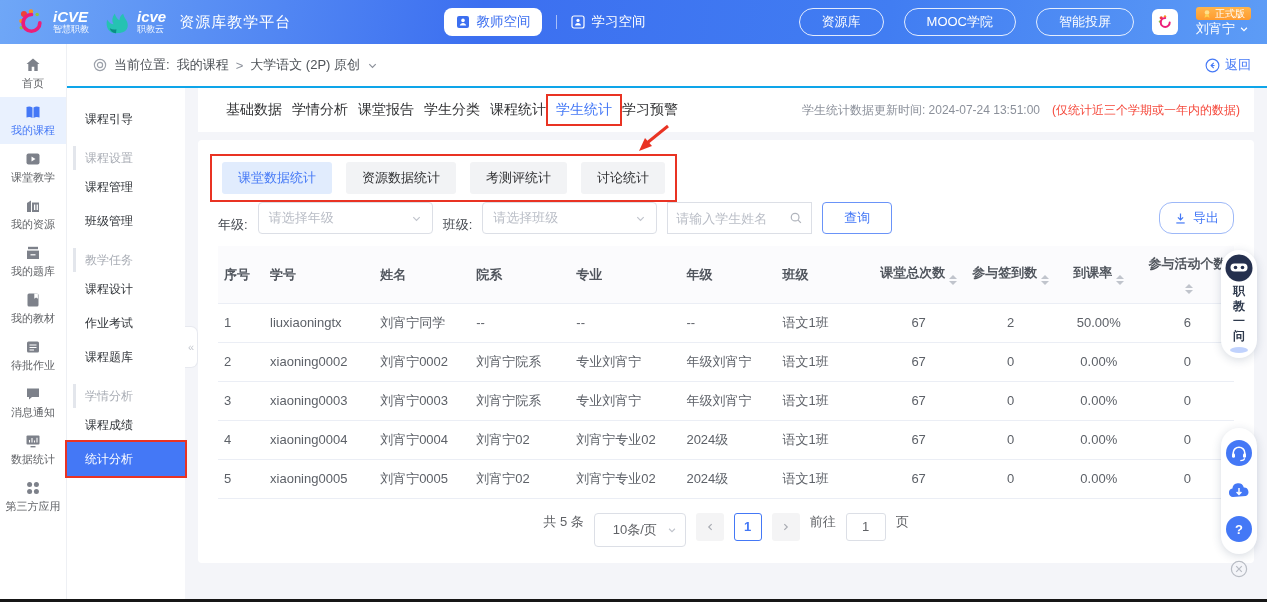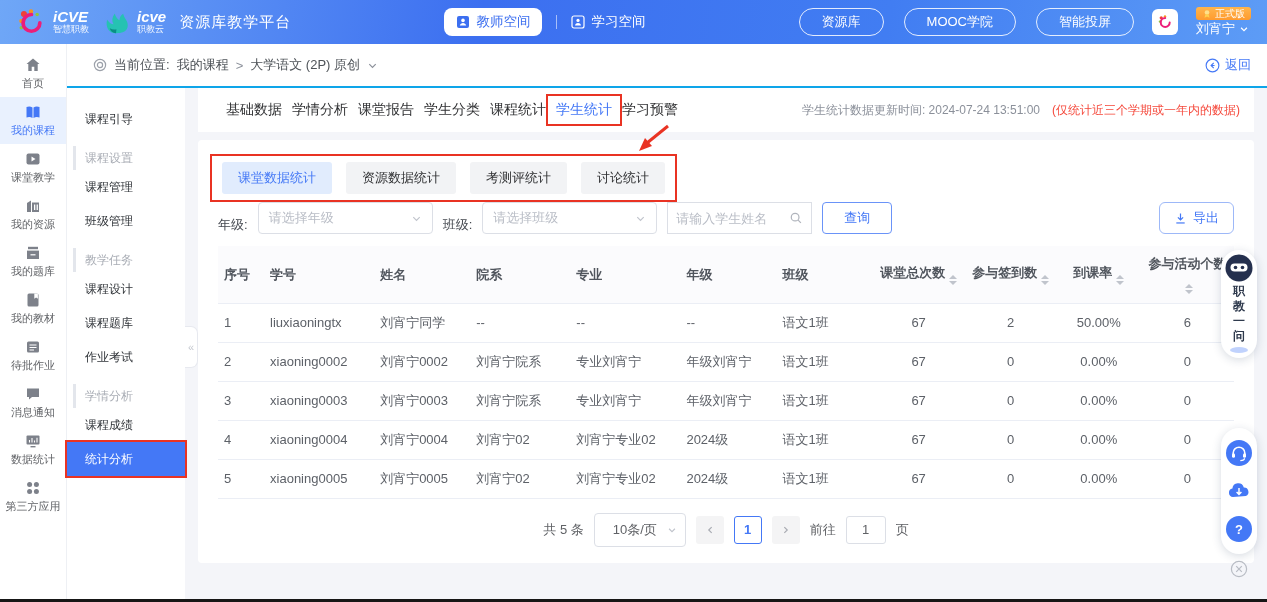--- a/index.html
+++ b/index.html
@@ -77,34 +77,34 @@
   .select{width:175px;height:32px;border:1px solid #dcdfe6;border-radius:4px;background:#fff;display:flex;
           align-items:center;justify-content:space-between;padding:0 10px;cursor:pointer}
   .select .ph{color:#b9bdc6;font-size:13px}
   .select .val{color:#606266;font-size:13px;margin:0 auto}
   .search-box{width:145px;height:32px;border:1px solid #dcdfe6;border-radius:0;display:flex;align-items:center;
               padding:0 8px;background:#fff;gap:4px}
   .search-box input{border:none;outline:none;flex:1;font-size:13px;min-width:0;color:#606266}
   .search-box input::placeholder{color:#b9bdc6}
   .btn-query{height:32px;padding:0 21px;border:1px solid #6a93f8;border-radius:4px;background:#fff;color:#4478f6;
              font-size:13px;cursor:pointer}
-  .btn-export{margin-left:auto;height:32px;padding:0 14px;border:1px solid #9db8f8;border-radius:6px;background:#fff;
+  .btn-export{margin-left:auto;height:32px;padding:0 14px;border:1px solid #9db8f8;border-radius:13px;background:#fff;
               color:#4478f6;font-size:13px;display:flex;align-items:center;gap:6px;cursor:pointer}
 
   table{width:100%;border-collapse:collapse;margin-top:12px;table-layout:fixed}
   th,td{font-size:13px;color:#5d6168;text-align:left;padding:10px 6px;border-bottom:1px solid #ebeef5;
         overflow:hidden;white-space:nowrap;text-overflow:ellipsis}
   thead th{color:#50555d;font-weight:700;background:#fbfbfd;white-space:normal;padding:9px 6px;line-height:1.35}
   th.num,td.num{text-align:center}
   .sort{display:inline-flex;flex-direction:column;gap:2px;margin-left:4px;vertical-align:-2px}
   .sort i{display:block;width:0;height:0;border-left:4px solid transparent;border-right:4px solid transparent}
   .sort .up{border-bottom:4px solid #c0c4cc}
   .sort .dn{border-top:4px solid #c0c4cc}
 
-  .pager{display:flex;align-items:center;justify-content:center;gap:10px;margin-top:14px;font-size:13px;color:#606266}
+  .pager{display:flex;align-items:flex-start;justify-content:center;gap:10px;margin-top:14px;font-size:13px;color:#606266}
   .select.small{width:92px;height:34px;padding:0 8px}
   .pg{width:28px;height:28px;border-radius:3px;border:none;background:#f4f4f5;color:#a8abb2;display:flex;
       align-items:center;justify-content:center;cursor:pointer}
   .pg.cur{background:#fff;border:1px solid #4478f6;color:#4478f6;font-weight:700;font-size:13px}
   .goto{width:40px;height:28px;border:1px solid #dcdfe6;border-radius:3px;text-align:center;font-size:13px;color:#606266}
 
   
   .assistant{position:absolute;right:10px;top:250px;width:36px;background:#fff;border-radius:18px;
              box-shadow:0 2px 10px rgba(31,56,88,.18);display:flex;flex-direction:column;align-items:center;
              padding:3px 0 5px;gap:1px;cursor:pointer;z-index:5}
@@ -340,22 +340,22 @@
       </div>
 
       <div class="content-row">
         <nav class="secondary-sidebar">
             <div class="ss-item">课程引导</div>
             <div class="ss-section">课程设置</div>
             <div class="ss-item">课程管理</div>
             <div class="ss-item">班级管理</div>
             <div class="ss-section">教学任务</div>
             <div class="ss-item">课程设计</div>
+            <div class="ss-item">作业考试</div>
             <div class="ss-item">课程题库</div>
-            <div class="ss-item">作业考试</div>
             <div class="ss-section">学情分析</div>
             <div class="ss-item">课程成绩</div>
             <div class="ss-item active annotated">统计分析</div>
           </nav>
         <div class="collapse-handle">«</div>
 
         <main class="main">
           <div class="tabs-bar">
             <div class="tabs">
                 <div class="tab">基础数据</div>

